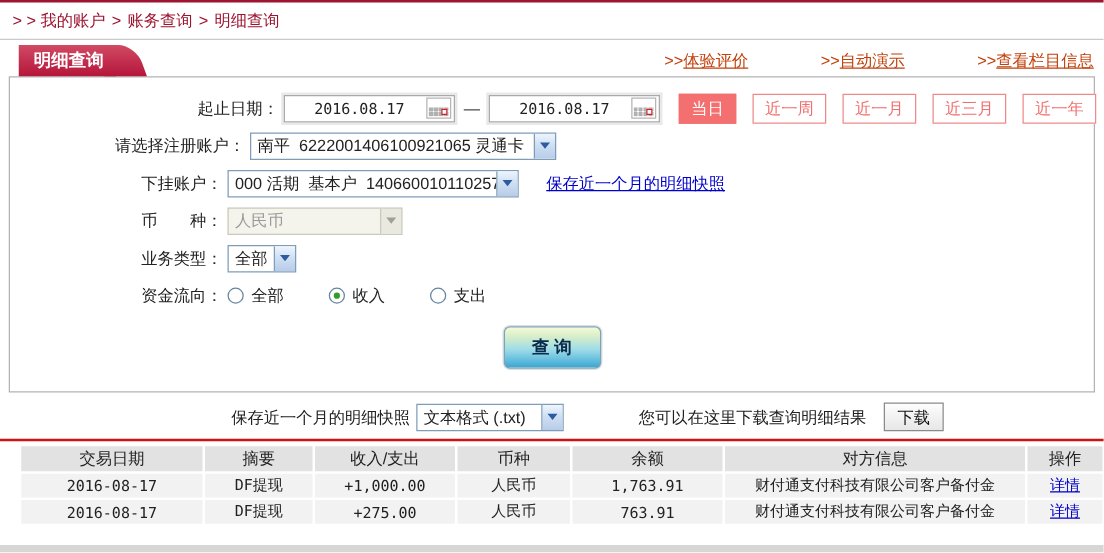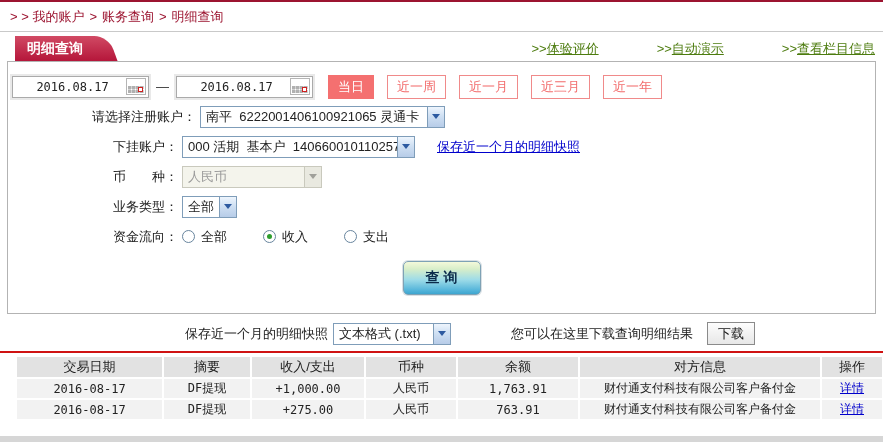--- a/index.html
+++ b/index.html
@@ -38,21 +38,21 @@
     background:linear-gradient(#d14a64,#b5163a);
     transform:skewX(20deg);
     border-radius:0 14px 0 0;
     z-index:-1;
   }
   .header-links {
     position:absolute; right:8px; top:4px;
     display:flex; gap:58px;
     font-size:13px; color:#0000cc;
   }
-  .header-links a { color:#4d7c0f; text-decoration:none; cursor:pointer; white-space:nowrap; }
+  .header-links a { color:#c2410c; text-decoration:none; cursor:pointer; white-space:nowrap; }
   .header-links a .lnk { text-decoration:underline; }
 
   
   .formbox {
     margin:0 7px; border:1px solid #b3b3b3; background:#fff;
     padding:12px 0 18px 0;
   }
   .frow { display:flex; align-items:center; min-height:25px; margin-bottom:5px; font-size:13px; }
   .flabel { text-align:right; flex:0 0 auto; white-space:pre; color:#222; }
   .w215 { width:215px; } .w188 { width:188px; } .w170 { width:170px; }
@@ -168,20 +168,21 @@
   <div class="header-links">
     <a><span>&gt;&gt;</span><span class="lnk">体验评价</span></a>
     <a><span>&gt;&gt;</span><span class="lnk">自动演示</span></a>
     <a><span>&gt;&gt;</span><span class="lnk">查看栏目信息</span></a>
   </div>
 </div>
 
 <div class="formbox">
 
   <div class="frow">
+    <span class="flabel w215">起止日期：</span>
     <span class="fcontent">
       <span class="datebox">
         <span class="dval">2016.08.17</span>
         <span class="cal"><span class="bar1"></span><span class="bar2"></span><span class="grid"></span><span class="dot"></span></span>
       </span>
       <span class="dash">—</span>
       <span class="datebox">
         <span class="dval">2016.08.17</span>
         <span class="cal"><span class="bar1"></span><span class="bar2"></span><span class="grid"></span><span class="dot"></span></span>
       </span>

